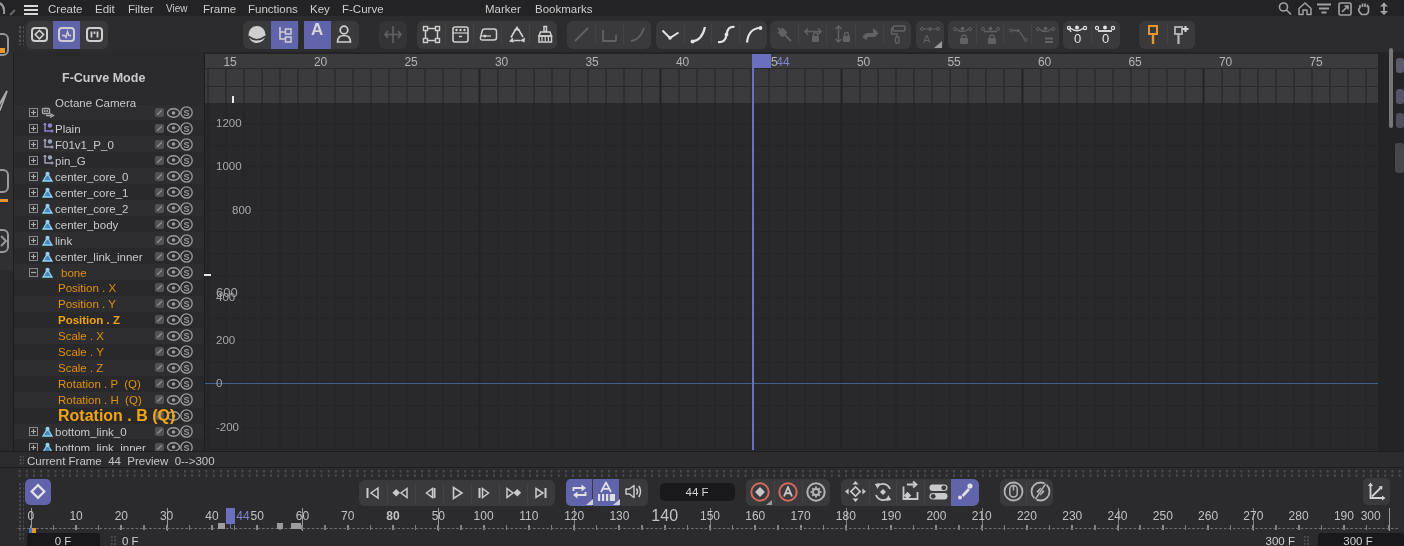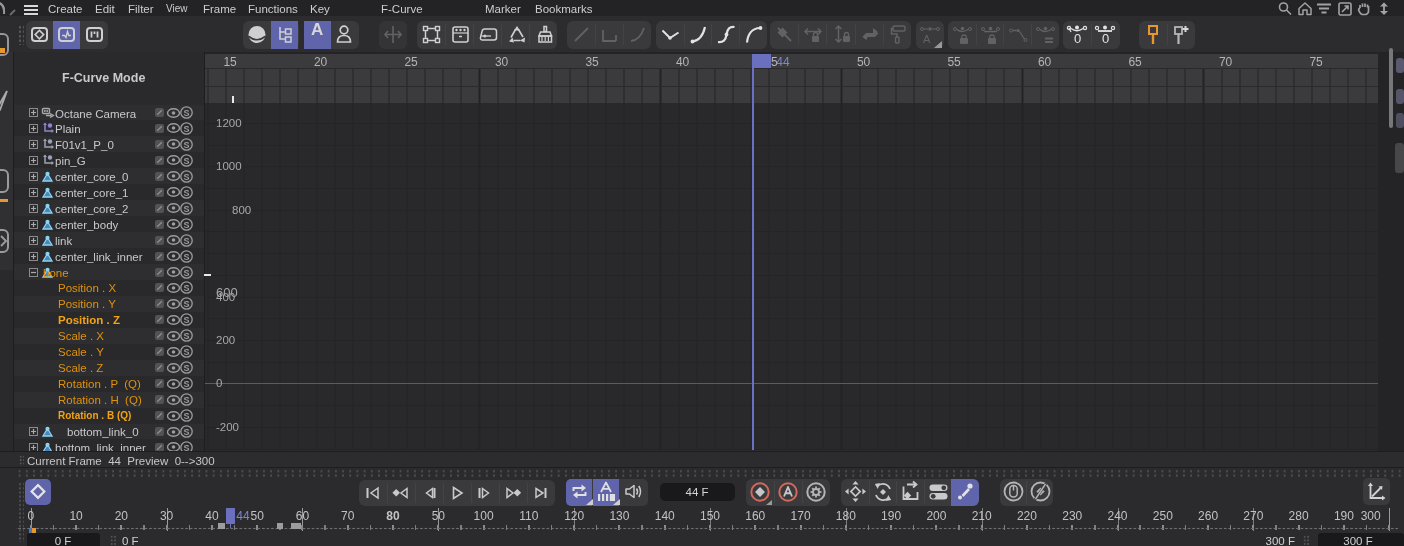--- a/index.html
+++ b/index.html
@@ -16,21 +16,21 @@
       <path d="M-4 2 q8 0 8 8" stroke="#8a8a8c" stroke-width="2" fill="none"></path>
       <path d="M10 14 l5 -5" stroke="#6a6a6c" stroke-width="2"></path>
     </svg>
 <div class="txt" style="left:48px;top:2px;font-size:11.5px;color:#cdcdcd;font-weight:normal;">Create</div>
 <div class="txt" style="left:95px;top:2px;font-size:11.5px;color:#cdcdcd;font-weight:normal;">Edit</div>
 <div class="txt" style="left:128px;top:2px;font-size:11.5px;color:#cdcdcd;font-weight:normal;">Filter</div>
 <div class="txt" style="left:166px;top:2px;font-size:10px;color:#cdcdcd;font-weight:normal;">View</div>
 <div class="txt" style="left:203px;top:2px;font-size:11.5px;color:#cdcdcd;font-weight:normal;">Frame</div>
 <div class="txt" style="left:248px;top:2px;font-size:11.5px;color:#cdcdcd;font-weight:normal;">Functions</div>
 <div class="txt" style="left:310px;top:2px;font-size:11.5px;color:#cdcdcd;font-weight:normal;">Key</div>
-<div class="txt" style="left:342px;top:2px;font-size:11.5px;color:#cdcdcd;font-weight:normal;margin-left:39px;">F-Curve</div>
+<div class="txt" style="left:342px;top:2px;font-size:11.5px;color:#cdcdcd;font-weight:normal;">F-Curve</div>
 <div class="txt" style="left:397px;top:20px;font-size:11.5px;color:#cdcdcd;font-weight:normal;">Motion System</div>
 <div class="txt" style="left:485px;top:2px;font-size:11.5px;color:#cdcdcd;font-weight:normal;">Marker</div>
 <div class="txt" style="left:535px;top:2px;font-size:11.5px;color:#cdcdcd;font-weight:normal;">Bookmarks</div>
 <svg class="a" style="left:1278px;top:2px" width="14" height="13" viewBox="0 0 14 13">
       <circle cx="5.5" cy="5" r="4" stroke="#a2a2a4" stroke-width="1.6" fill="none"></circle>
       <path d="M8.5 8 L13 12.5" stroke="#a2a2a4" stroke-width="1.6"></path>
     </svg>
 <svg class="a" style="left:1298px;top:2px" width="14" height="13" viewBox="0 0 14 13">
       <path d="M1 6.5 L7 1 L13 6.5 L13 12.5 L9 12.5 L9 8 L5 8 L5 12.5 L1 12.5 Z" stroke="#a2a2a4" stroke-width="1.5" fill="none" stroke-linejoin="round"></path>
     </svg>
@@ -304,21 +304,21 @@
 <svg class="a" style="left:29px;top:108.0px" width="9" height="9" viewBox="0 0 9 9">
       <rect x="0.5" y="0.5" width="8" height="8" stroke="#8a8a8c" stroke-width="1" fill="none"></rect>
       <path d="M2 4.5 H7 M4.5 2 V7" stroke="#aaaaac" stroke-width="1.2"></path>
     </svg>
 <svg class="a" style="left:42px;top:107.0px" width="13" height="11" viewBox="0 0 13 11">
       <path d="M1.5 1.5 q-1 0 -1 1 v3 q0 1 1 1 h5 q1 0 1 -1 v-3 q0 -1 -1 -1 Z" stroke="#a8a8aa" stroke-width="1.4" fill="none"></path>
       <circle cx="2.8" cy="4" r="1" fill="#a8a8aa"></circle>
       <circle cx="5.2" cy="4" r="1" fill="#a8a8aa"></circle>
       <path d="M4 8.5 h5.5 M8 6.5 l3.5 2 -3.5 2" stroke="#a8a8aa" stroke-width="1.3" fill="none"></path>
     </svg>
-<div class="txt" style="left:55px;top:107px;font-size:11.5px;color:#c9c9cb;font-weight:normal;">Octane Camera</div>
+<div class="txt" style="left:55px;top:96px;font-size:11.5px;color:#c9c9cb;font-weight:normal;">Octane Camera</div>
 <div class="a" style="left:14px;top:120.45px;width:191px;height:15.95px;background:#29292b;"></div>
 <div class="a" style="left:155px;top:123.95px;width:9px;height:9px;background:#525254;border-radius:2px"></div>
 <svg class="a" style="left:155px;top:123.95px" width="9" height="9" viewBox="0 0 9 9">
       <path d="M2.2 6.8 L6.8 2.2" stroke="#8e8e90" stroke-width="1.3"></path>
     </svg>
 <svg class="a" style="left:167px;top:123.45px" width="13" height="10" viewBox="0 0 13 10">
       <ellipse cx="6.5" cy="5" rx="6" ry="4.3" stroke="#9c9c9e" stroke-width="1.4" fill="none"></ellipse>
       <circle cx="6.5" cy="5" r="1.8" fill="#9c9c9e"></circle>
     </svg>
 <svg class="a" style="left:180px;top:121.95px" width="13" height="13" viewBox="0 0 13 13">
@@ -530,21 +530,21 @@
       <text x="6.5" y="10" font-size="9" font-weight="bold" fill="#9c9c9e" text-anchor="middle" font-family="Liberation Sans">S</text>
     </svg>
 <svg class="a" style="left:29px;top:267.5px" width="9" height="9" viewBox="0 0 9 9">
       <rect x="0.5" y="0.5" width="8" height="8" stroke="#8a8a8c" stroke-width="1" fill="none"></rect>
       <path d="M2 4.5 H7" stroke="#aaaaac" stroke-width="1.2"></path>
     </svg>
 <svg class="a" style="left:42px;top:266.5px" width="11" height="11" viewBox="0 0 11 11">
       <path d="M5.5 2.5 L10 10 L1 10 Z" fill="#4a88b8" stroke="#8ed2f2" stroke-width="1.3"></path>
       <circle cx="5.5" cy="2.8" r="2.1" fill="#8ed2f2"></circle>
     </svg>
-<div class="txt" style="left:43px;top:265.5px;font-size:11.5px;color:#e0910c;font-weight:normal;">bone</div>
+<div class="txt" style="left:61px;top:265.5px;font-size:11.5px;color:#e0910c;font-weight:normal;">bone</div>
 <div class="a" style="left:14px;top:279.95px;width:191px;height:15.95px;background:#29292b;"></div>
 <div class="a" style="left:155px;top:283.45px;width:9px;height:9px;background:#525254;border-radius:2px"></div>
 <svg class="a" style="left:155px;top:283.45px" width="9" height="9" viewBox="0 0 9 9">
       <path d="M2.2 6.8 L6.8 2.2" stroke="#8e8e90" stroke-width="1.3"></path>
     </svg>
 <svg class="a" style="left:167px;top:282.95px" width="13" height="10" viewBox="0 0 13 10">
       <ellipse cx="6.5" cy="5" rx="6" ry="4.3" stroke="#9c9c9e" stroke-width="1.4" fill="none"></ellipse>
       <circle cx="6.5" cy="5" r="1.8" fill="#9c9c9e"></circle>
     </svg>
 <svg class="a" style="left:180px;top:281.45px" width="13" height="13" viewBox="0 0 13 13">
@@ -656,21 +656,21 @@
       <path d="M2.2 6.8 L6.8 2.2" stroke="#8e8e90" stroke-width="1.3"></path>
     </svg>
 <svg class="a" style="left:167px;top:410.55px" width="13" height="10" viewBox="0 0 13 10">
       <ellipse cx="6.5" cy="5" rx="6" ry="4.3" stroke="#9c9c9e" stroke-width="1.4" fill="none"></ellipse>
       <circle cx="6.5" cy="5" r="1.8" fill="#9c9c9e"></circle>
     </svg>
 <svg class="a" style="left:180px;top:409.05px" width="13" height="13" viewBox="0 0 13 13">
       <circle cx="6.5" cy="6.5" r="5.7" stroke="#9c9c9e" stroke-width="1.3" fill="none"></circle>
       <text x="6.5" y="10" font-size="9" font-weight="bold" fill="#9c9c9e" text-anchor="middle" font-family="Liberation Sans">S</text>
     </svg>
-<div class="txt" style="left:58px;top:409.05px;font-size:10px;color:#f2a412;font-weight:bold;">Rotation . B (Q)</div>
+<div class="txt" style="left:58px;top:409.05px;font-size:16px;color:#f2a412;font-weight:bold;">Rotation . B (Q)</div>
 <div class="a" style="left:14px;top:423.5px;width:191px;height:15.95px;background:#2e2e30;"></div>
 <div class="a" style="left:155px;top:427.0px;width:9px;height:9px;background:#525254;border-radius:2px"></div>
 <svg class="a" style="left:155px;top:427.0px" width="9" height="9" viewBox="0 0 9 9">
       <path d="M2.2 6.8 L6.8 2.2" stroke="#8e8e90" stroke-width="1.3"></path>
     </svg>
 <svg class="a" style="left:167px;top:426.5px" width="13" height="10" viewBox="0 0 13 10">
       <ellipse cx="6.5" cy="5" rx="6" ry="4.3" stroke="#9c9c9e" stroke-width="1.4" fill="none"></ellipse>
       <circle cx="6.5" cy="5" r="1.8" fill="#9c9c9e"></circle>
     </svg>
 <svg class="a" style="left:180px;top:425.0px" width="13" height="13" viewBox="0 0 13 13">
@@ -678,21 +678,21 @@
       <text x="6.5" y="10" font-size="9" font-weight="bold" fill="#9c9c9e" text-anchor="middle" font-family="Liberation Sans">S</text>
     </svg>
 <svg class="a" style="left:29px;top:427.0px" width="9" height="9" viewBox="0 0 9 9">
       <rect x="0.5" y="0.5" width="8" height="8" stroke="#8a8a8c" stroke-width="1" fill="none"></rect>
       <path d="M2 4.5 H7 M4.5 2 V7" stroke="#aaaaac" stroke-width="1.2"></path>
     </svg>
 <svg class="a" style="left:42px;top:426.0px" width="11" height="11" viewBox="0 0 11 11">
       <path d="M5.5 2.5 L10 10 L1 10 Z" fill="#4a88b8" stroke="#8ed2f2" stroke-width="1.3"></path>
       <circle cx="5.5" cy="2.8" r="2.1" fill="#8ed2f2"></circle>
     </svg>
-<div class="txt" style="left:67px;top:425.0px;font-size:11.5px;color:#c9c9cb;font-weight:normal;">bottom_link_0</div>
+<div class="txt" style="left:55px;top:425.0px;font-size:11.5px;color:#c9c9cb;font-weight:normal;">bottom_link_0</div>
 <div class="a" style="left:14px;top:439.45px;width:191px;height:11.550000000000011px;background:#29292b;"></div>
 <div class="a" style="left:155px;top:442.95px;width:9px;height:9px;background:#525254;border-radius:2px"></div>
 <svg class="a" style="left:155px;top:442.95px" width="9" height="9" viewBox="0 0 9 9">
       <path d="M2.2 6.8 L6.8 2.2" stroke="#8e8e90" stroke-width="1.3"></path>
     </svg>
 <svg class="a" style="left:167px;top:442.45px" width="13" height="10" viewBox="0 0 13 10">
       <ellipse cx="6.5" cy="5" rx="6" ry="4.3" stroke="#9c9c9e" stroke-width="1.4" fill="none"></ellipse>
       <circle cx="6.5" cy="5" r="1.8" fill="#9c9c9e"></circle>
     </svg>
 <svg class="a" style="left:180px;top:440.95px" width="13" height="13" viewBox="0 0 13 13">
@@ -993,21 +993,21 @@
 <div class="txt" style="left:211.92px;top:509px;font-size:12px;color:#c2c2c4;font-weight:normal;transform:translateX(-50%)">40</div>
 <div class="txt" style="left:257.2px;top:509px;font-size:12px;color:#c2c2c4;font-weight:normal;transform:translateX(-50%)">50</div>
 <div class="txt" style="left:302.47999999999996px;top:509px;font-size:12px;color:#c2c2c4;font-weight:normal;transform:translateX(-50%)">60</div>
 <div class="txt" style="left:347.76px;top:509px;font-size:12px;color:#c2c2c4;font-weight:normal;transform:translateX(-50%)">70</div>
 <div class="txt" style="left:393.03999999999996px;top:509px;font-size:12px;color:#c2c2c4;font-weight:bold;transform:translateX(-50%)">80</div>
 <div class="txt" style="left:438.32px;top:509px;font-size:12px;color:#c2c2c4;font-weight:normal;transform:translateX(-50%)">50</div>
 <div class="txt" style="left:483.59999999999997px;top:509px;font-size:12px;color:#c2c2c4;font-weight:normal;transform:translateX(-50%)">100</div>
 <div class="txt" style="left:528.8799999999999px;top:509px;font-size:12px;color:#c2c2c4;font-weight:normal;transform:translateX(-50%)">110</div>
 <div class="txt" style="left:574.1599999999999px;top:509px;font-size:12px;color:#c2c2c4;font-weight:normal;transform:translateX(-50%)">120</div>
 <div class="txt" style="left:619.4399999999999px;top:509px;font-size:12px;color:#c2c2c4;font-weight:normal;transform:translateX(-50%)">130</div>
-<div class="txt" style="left:664.7199999999999px;top:509px;font-size:12px;color:#c2c2c4;font-weight:normal;transform:translateX(-50%)">140</div>
+<div class="txt" style="left:664.7199999999999px;top:509px;font-size:16px;color:#c2c2c4;font-weight:normal;transform:translateX(-50%)">140</div>
 <div class="txt" style="left:709.9999999999999px;top:509px;font-size:12px;color:#c2c2c4;font-weight:normal;transform:translateX(-50%)">150</div>
 <div class="txt" style="left:755.2799999999999px;top:509px;font-size:12px;color:#c2c2c4;font-weight:normal;transform:translateX(-50%)">160</div>
 <div class="txt" style="left:800.5599999999998px;top:509px;font-size:12px;color:#c2c2c4;font-weight:normal;transform:translateX(-50%)">170</div>
 <div class="txt" style="left:845.8399999999999px;top:509px;font-size:12px;color:#c2c2c4;font-weight:normal;transform:translateX(-50%)">180</div>
 <div class="txt" style="left:891.1199999999999px;top:509px;font-size:12px;color:#c2c2c4;font-weight:normal;transform:translateX(-50%)">190</div>
 <div class="txt" style="left:936.3999999999999px;top:509px;font-size:12px;color:#c2c2c4;font-weight:normal;transform:translateX(-50%)">200</div>
 <div class="txt" style="left:981.6799999999998px;top:509px;font-size:12px;color:#c2c2c4;font-weight:normal;transform:translateX(-50%)">210</div>
 <div class="txt" style="left:1026.9599999999998px;top:509px;font-size:12px;color:#c2c2c4;font-weight:normal;transform:translateX(-50%)">220</div>
 <div class="txt" style="left:1072.2399999999998px;top:509px;font-size:12px;color:#c2c2c4;font-weight:normal;transform:translateX(-50%)">230</div>
 <div class="txt" style="left:1117.5199999999998px;top:509px;font-size:12px;color:#c2c2c4;font-weight:normal;transform:translateX(-50%)">240</div>

